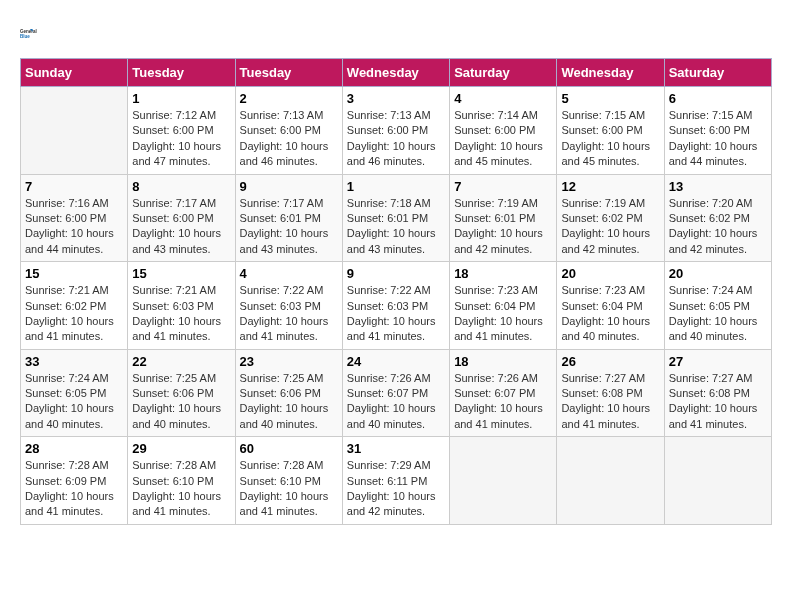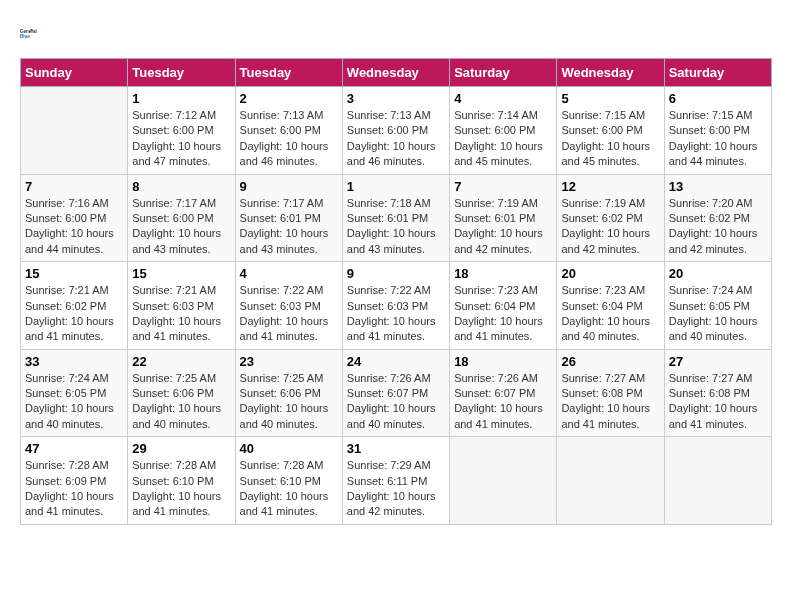--- a/index.html
+++ b/index.html
@@ -221,29 +221,29 @@
           <span class="day-num">26</span>
           <div class="day-info">Sunrise: 7:27 AM<br>Sunset: 6:08 PM<br>Daylight: 10 hours and 41 minutes.</div>
         </td>
         <td>
           <span class="day-num">27</span>
           <div class="day-info">Sunrise: 7:27 AM<br>Sunset: 6:08 PM<br>Daylight: 10 hours and 41 minutes.</div>
         </td>
       </tr>
       <tr>
         <td>
-          <span class="day-num">47</span>
+          <span class="day-num">28</span>
           <div class="day-info">Sunrise: 7:28 AM<br>Sunset: 6:09 PM<br>Daylight: 10 hours and 41 minutes.</div>
         </td>
         <td>
           <span class="day-num">29</span>
           <div class="day-info">Sunrise: 7:28 AM<br>Sunset: 6:10 PM<br>Daylight: 10 hours and 41 minutes.</div>
         </td>
         <td>
-          <span class="day-num">40</span>
+          <span class="day-num">60</span>
           <div class="day-info">Sunrise: 7:28 AM<br>Sunset: 6:10 PM<br>Daylight: 10 hours and 41 minutes.</div>
         </td>
         <td>
           <span class="day-num">31</span>
           <div class="day-info">Sunrise: 7:29 AM<br>Sunset: 6:11 PM<br>Daylight: 10 hours and 42 minutes.</div>
         </td>
         <td class="empty"></td>
         <td class="empty"></td>
         <td class="empty"></td>
       </tr>

